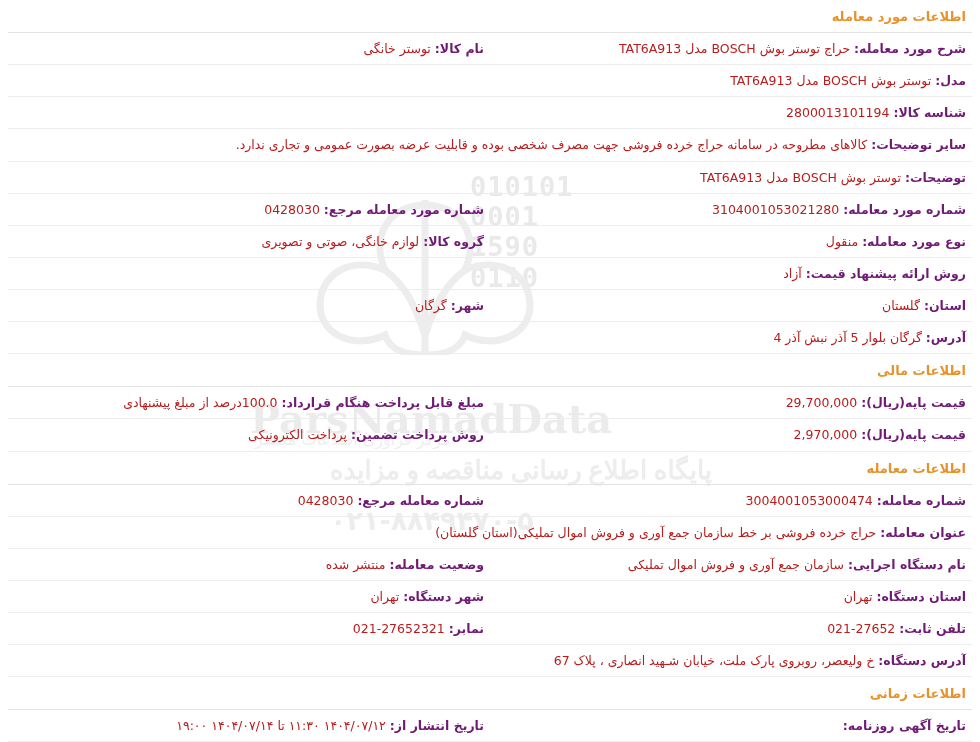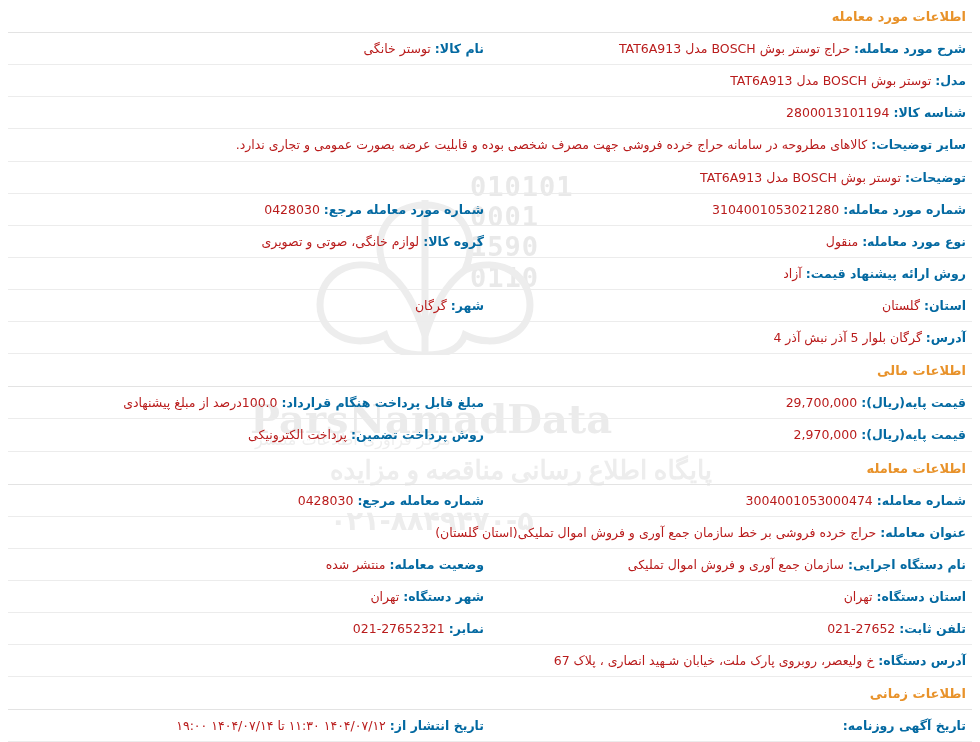--- a/index.html
+++ b/index.html
@@ -109,21 +109,21 @@
   }
   .cell {
     padding: 7px 6px 6px 6px;
     line-height: 1.45;
     box-sizing: border-box;
   }
   .cell.half { width: 50%; }
   .cell.full { width: 100%; }
   .lbl {
     font-weight: bold;
-    color: #0369a1;
+    color: #701a75;
   }
   .val {
     color: #b91c1c;
     font-weight: normal;
   }
 </style>
 </head>
 <body>
 
 <div class="page">

